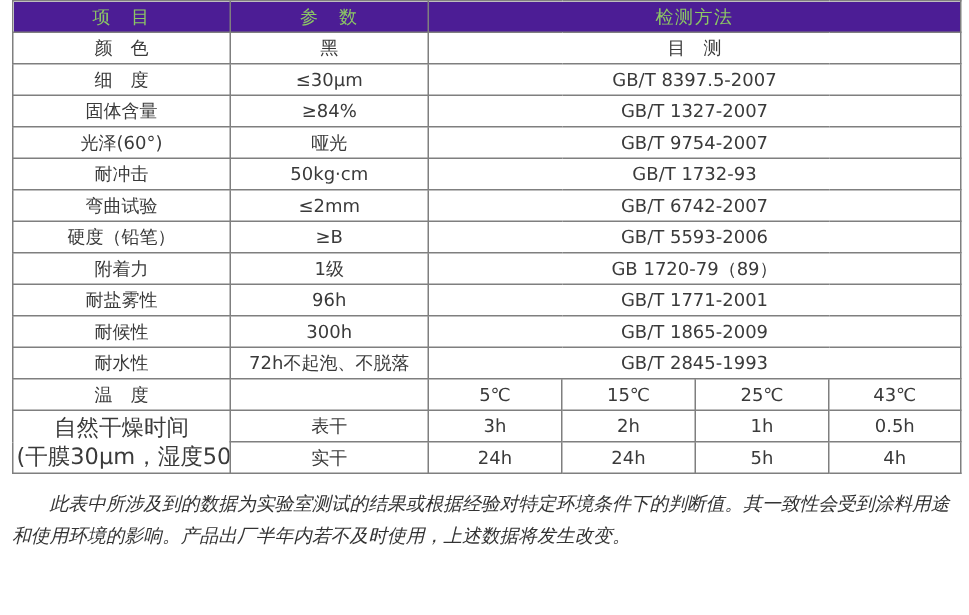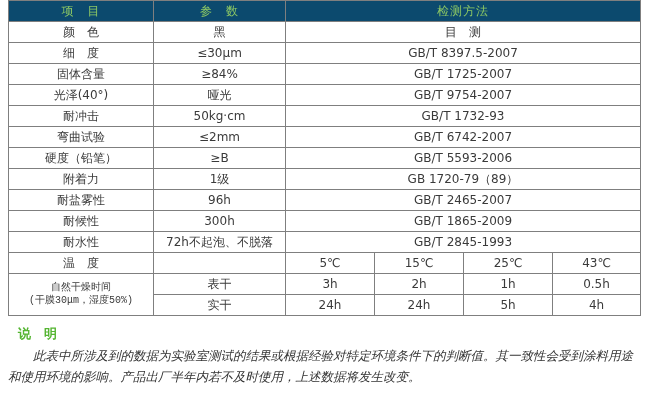--- a/index.html
+++ b/index.html
@@ -36,30 +36,29 @@
     border: 1px solid #7f7f7f;
     text-align: center;
     vertical-align: middle;
     height: 21px;
     padding: 0 2px;
     line-height: 1.25;
     overflow: hidden;
     white-space: nowrap;
   }
   table.tech thead th {
-    background: #0c4a6e;
+    background: #4c1d95;
     color: #8cc764;
     font-weight: normal;
     letter-spacing: 1px;
   }
   td.drying-label {
     line-height: 1.35;
-    font-size: 10px;
+    font-size: 15px;
     white-space: normal;
-    font-family: Liberation Mono, monospace;
   }
 
   
   .note { margin: 9px 8px 0 8px; }
   .note-title {
     color: #55b532; font-weight: bold;
     font-size: 13px; margin-left: 10px; margin-bottom: 2px;
   }
   .note-body {
     font-family: "DejaVu Serif", "Liberation Serif", serif;
@@ -100,24 +99,24 @@
         <td colspan="4">目　测</td>
       </tr>
       <tr>
         <td>细　度</td>
         <td>≤30μm</td>
         <td colspan="4">GB/T 8397.5-2007</td>
       </tr>
       <tr>
         <td>固体含量</td>
         <td>≥84%</td>
-        <td colspan="4">GB/T 1725-2007</td>
+        <td colspan="4">GB/T 1327-2007</td>
       </tr>
       <tr>
-        <td>光泽(40°)</td>
+        <td>光泽(60°)</td>
         <td>哑光</td>
         <td colspan="4">GB/T 9754-2007</td>
       </tr>
       <tr>
         <td>耐冲击</td>
         <td>50kg·cm</td>
         <td colspan="4">GB/T 1732-93</td>
       </tr>
       <tr>
         <td>弯曲试验</td>
@@ -130,21 +129,21 @@
         <td colspan="4">GB/T 5593-2006</td>
       </tr>
       <tr>
         <td>附着力</td>
         <td>1级</td>
         <td colspan="4">GB 1720-79（89）</td>
       </tr>
       <tr>
         <td>耐盐雾性</td>
         <td>96h</td>
-        <td colspan="4">GB/T 2465-2007</td>
+        <td colspan="4">GB/T 1771-2001</td>
       </tr>
       <tr>
         <td>耐候性</td>
         <td>300h</td>
         <td colspan="4">GB/T 1865-2009</td>
       </tr>
       <tr>
         <td>耐水性</td>
         <td>72h不起泡、不脱落</td>
         <td colspan="4">GB/T 2845-1993</td>
@@ -172,17 +171,16 @@
         <td>实干</td>
         <td>24h</td>
         <td>24h</td>
         <td>5h</td>
         <td>4h</td>
       </tr>
     </tbody>
   </table>
 
   <div class="note">
-    <div class="note-title">说　明</div>
     <p class="note-body">此表中所涉及到的数据为实验室测试的结果或根据经验对特定环境条件下的判断值。其一致性会受到涂料用途和使用环境的影响。产品出厂半年内若不及时使用，上述数据将发生改变。</p>
   </div>
 
 </div>
 
 </body></html>

